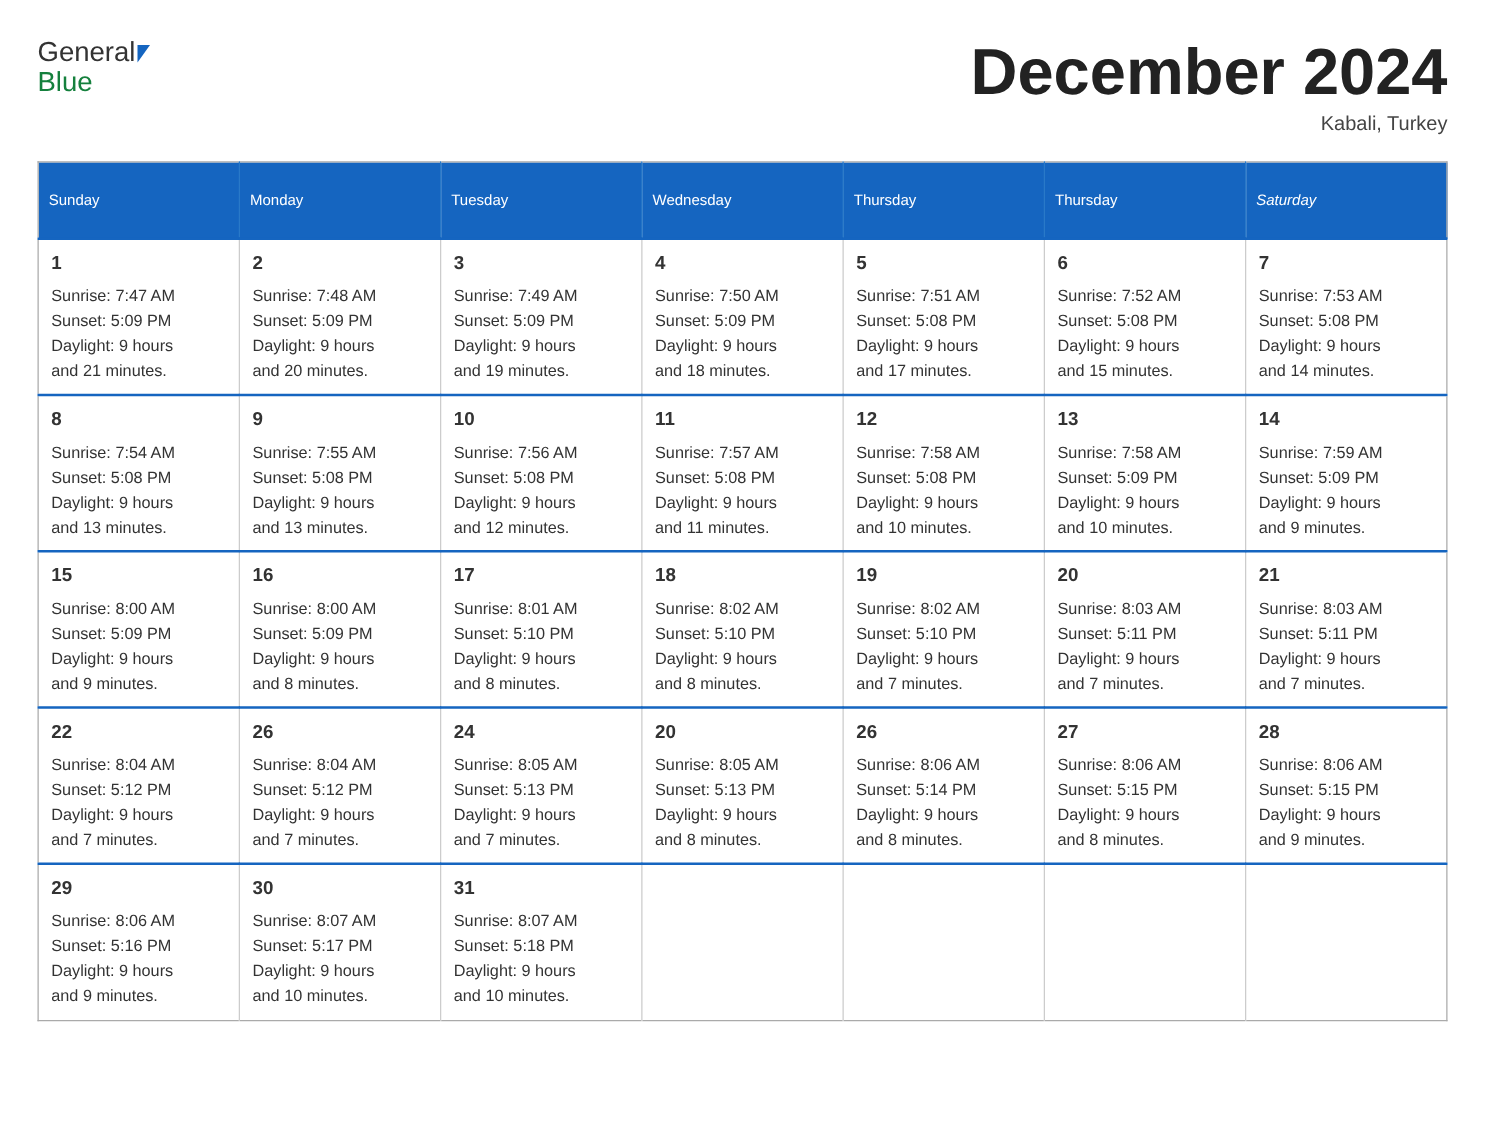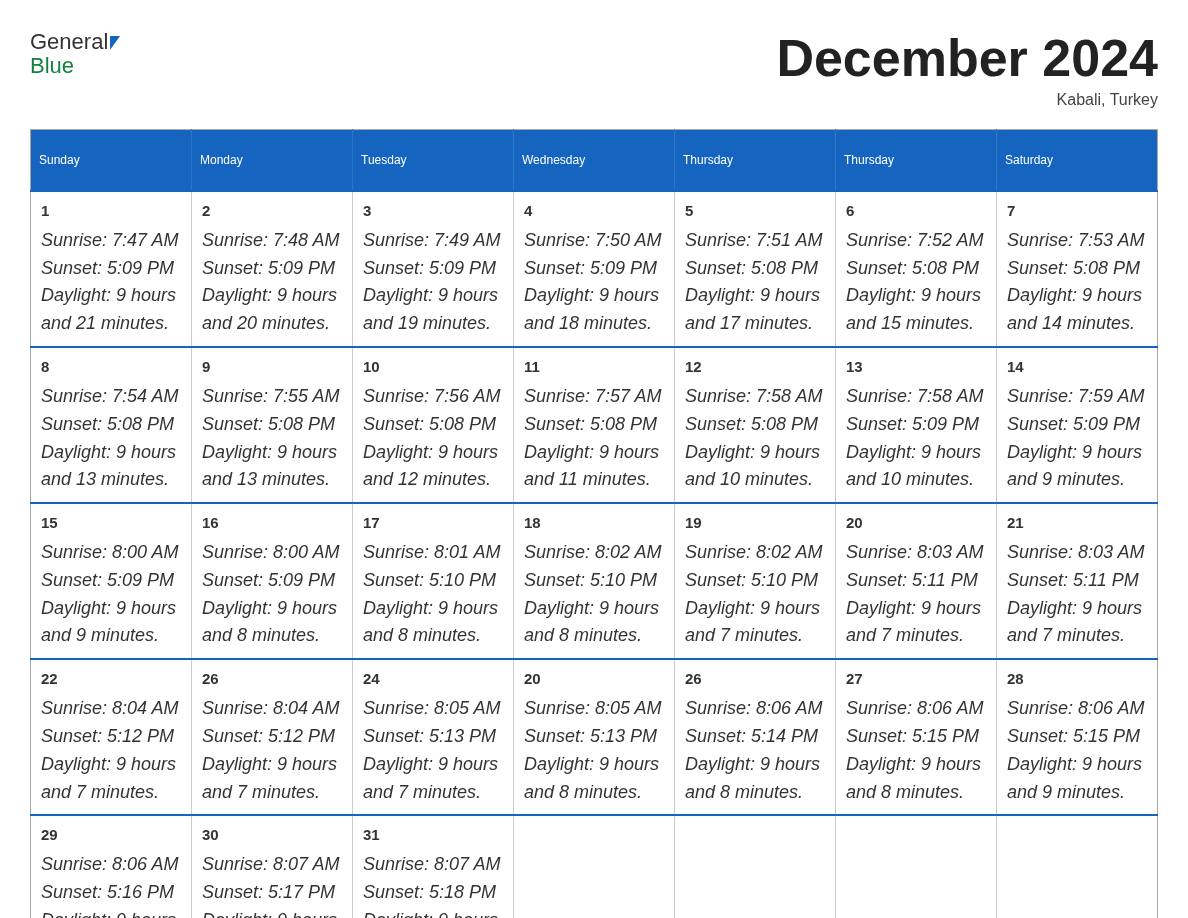--- a/index.html
+++ b/index.html
@@ -61,20 +61,21 @@
     }
     .calendar thead th {
       padding: 23px 8px;
       text-align: left;
       font-size: 12px;
       font-weight: normal;
       border-right: 1px solid #2979c8;
     }
     .calendar thead th:last-child {
       border-right: none;
+      font-style: italic;
     }
     .calendar tbody tr {
       border-top: 2px solid #1565c0;
     }
     .calendar tbody td {
       vertical-align: top;
       padding: 8px 10px;
       border-right: 1px solid #ccc;
       width: calc(100% / 7);
       min-height: 110px;
@@ -85,24 +86,23 @@
     .calendar tbody td:last-child {
       border-right: none;
     }
     .day-num {
       font-size: 15px;
       font-weight: bold;
       display: block;
       margin-bottom: 4px;
     }
     .day-info {
-      font-size: 18px;
+      font-size: 13px;
       line-height: 1.55;
       color: #333;
-      font-style: italic;
     }
     .empty-cell {
       background: #fff;
     }
   </style>
 </head>
 <body>
 
 <div class="header">
   <div class="logo">

